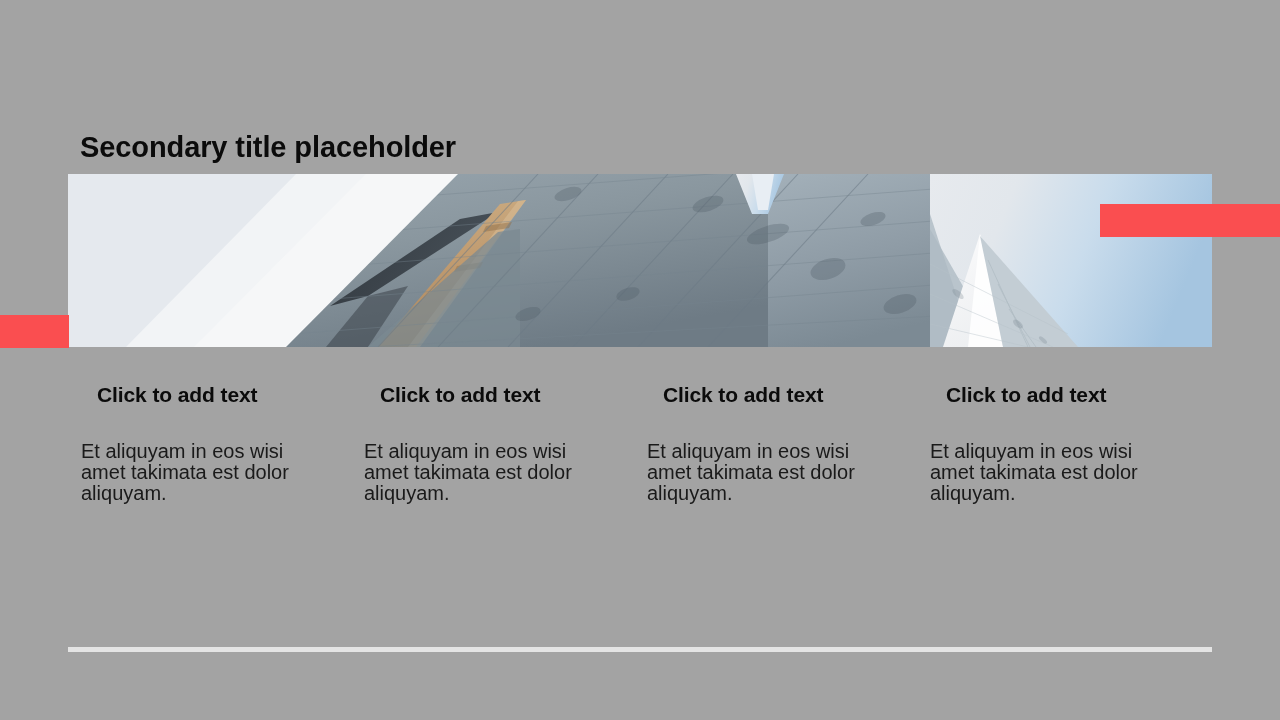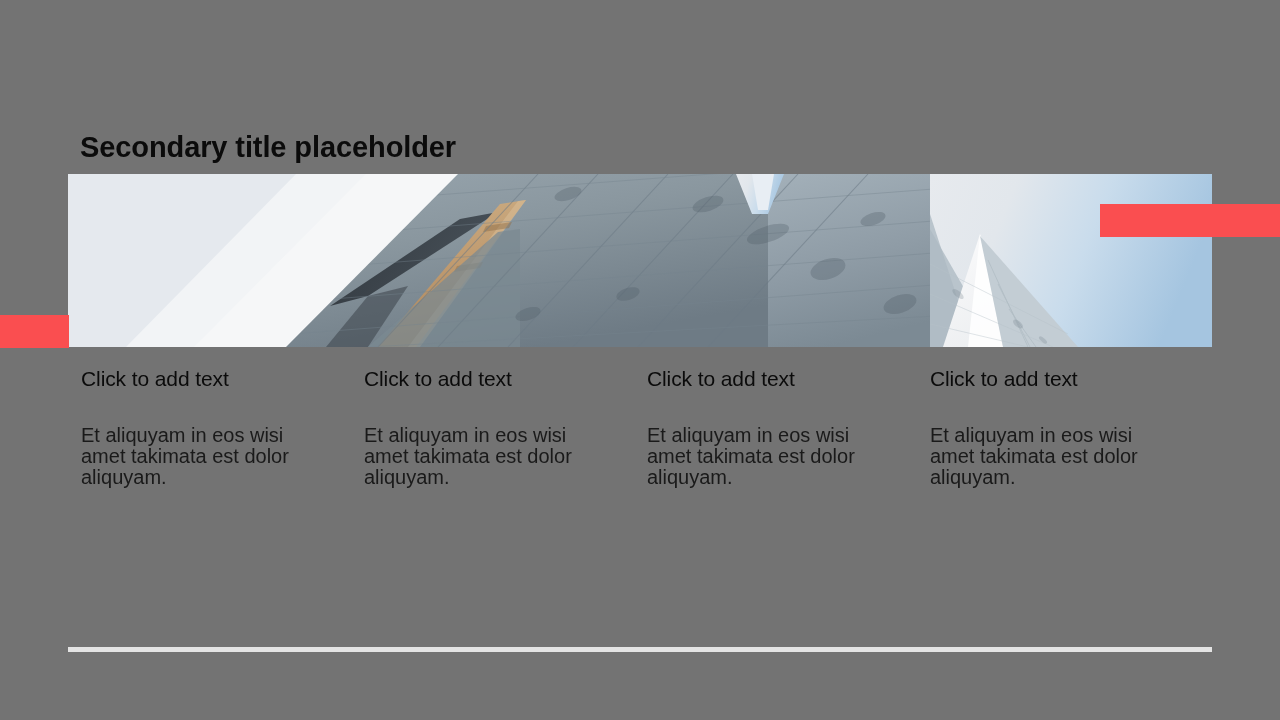--- a/index.html
+++ b/index.html
@@ -8,21 +8,21 @@
     background: #ffffff;
   }
   body {
     font-family: "Liberation Sans", sans-serif;
     -webkit-font-smoothing: antialiased;
   }
   #slide {
     position: relative;
     width: 1280px;
     height: 720px;
-    background: #737373;
+    background: #a3a3a3;
     overflow: hidden;
   }
 
   
   #slide-title {
     position: absolute;
     left: 80px;
     top: 130px;
     width: 900px;
     font-size: 29px;
@@ -77,26 +77,26 @@
     flex-direction: row;
   }
   .column {
     width: 287px;
     box-sizing: border-box;
     padding-right: 50px;
   }
   .column:last-child { padding-right: 0; }
   .col-heading {
     font-size: 21px;
-    font-weight: normal;
+    font-weight: bold;
     color: #0b0b0b;
     line-height: 26px;
     letter-spacing: -0.1px;
     white-space: nowrap;
-    margin: 0;
+    margin: 16px;
   }
   .col-body {
     margin: 0;
     margin-top: 33px;
     font-size: 20px;
     font-weight: normal;
     color: #1a1a1a;
     line-height: 21px;
     max-width: 215px;
   }

